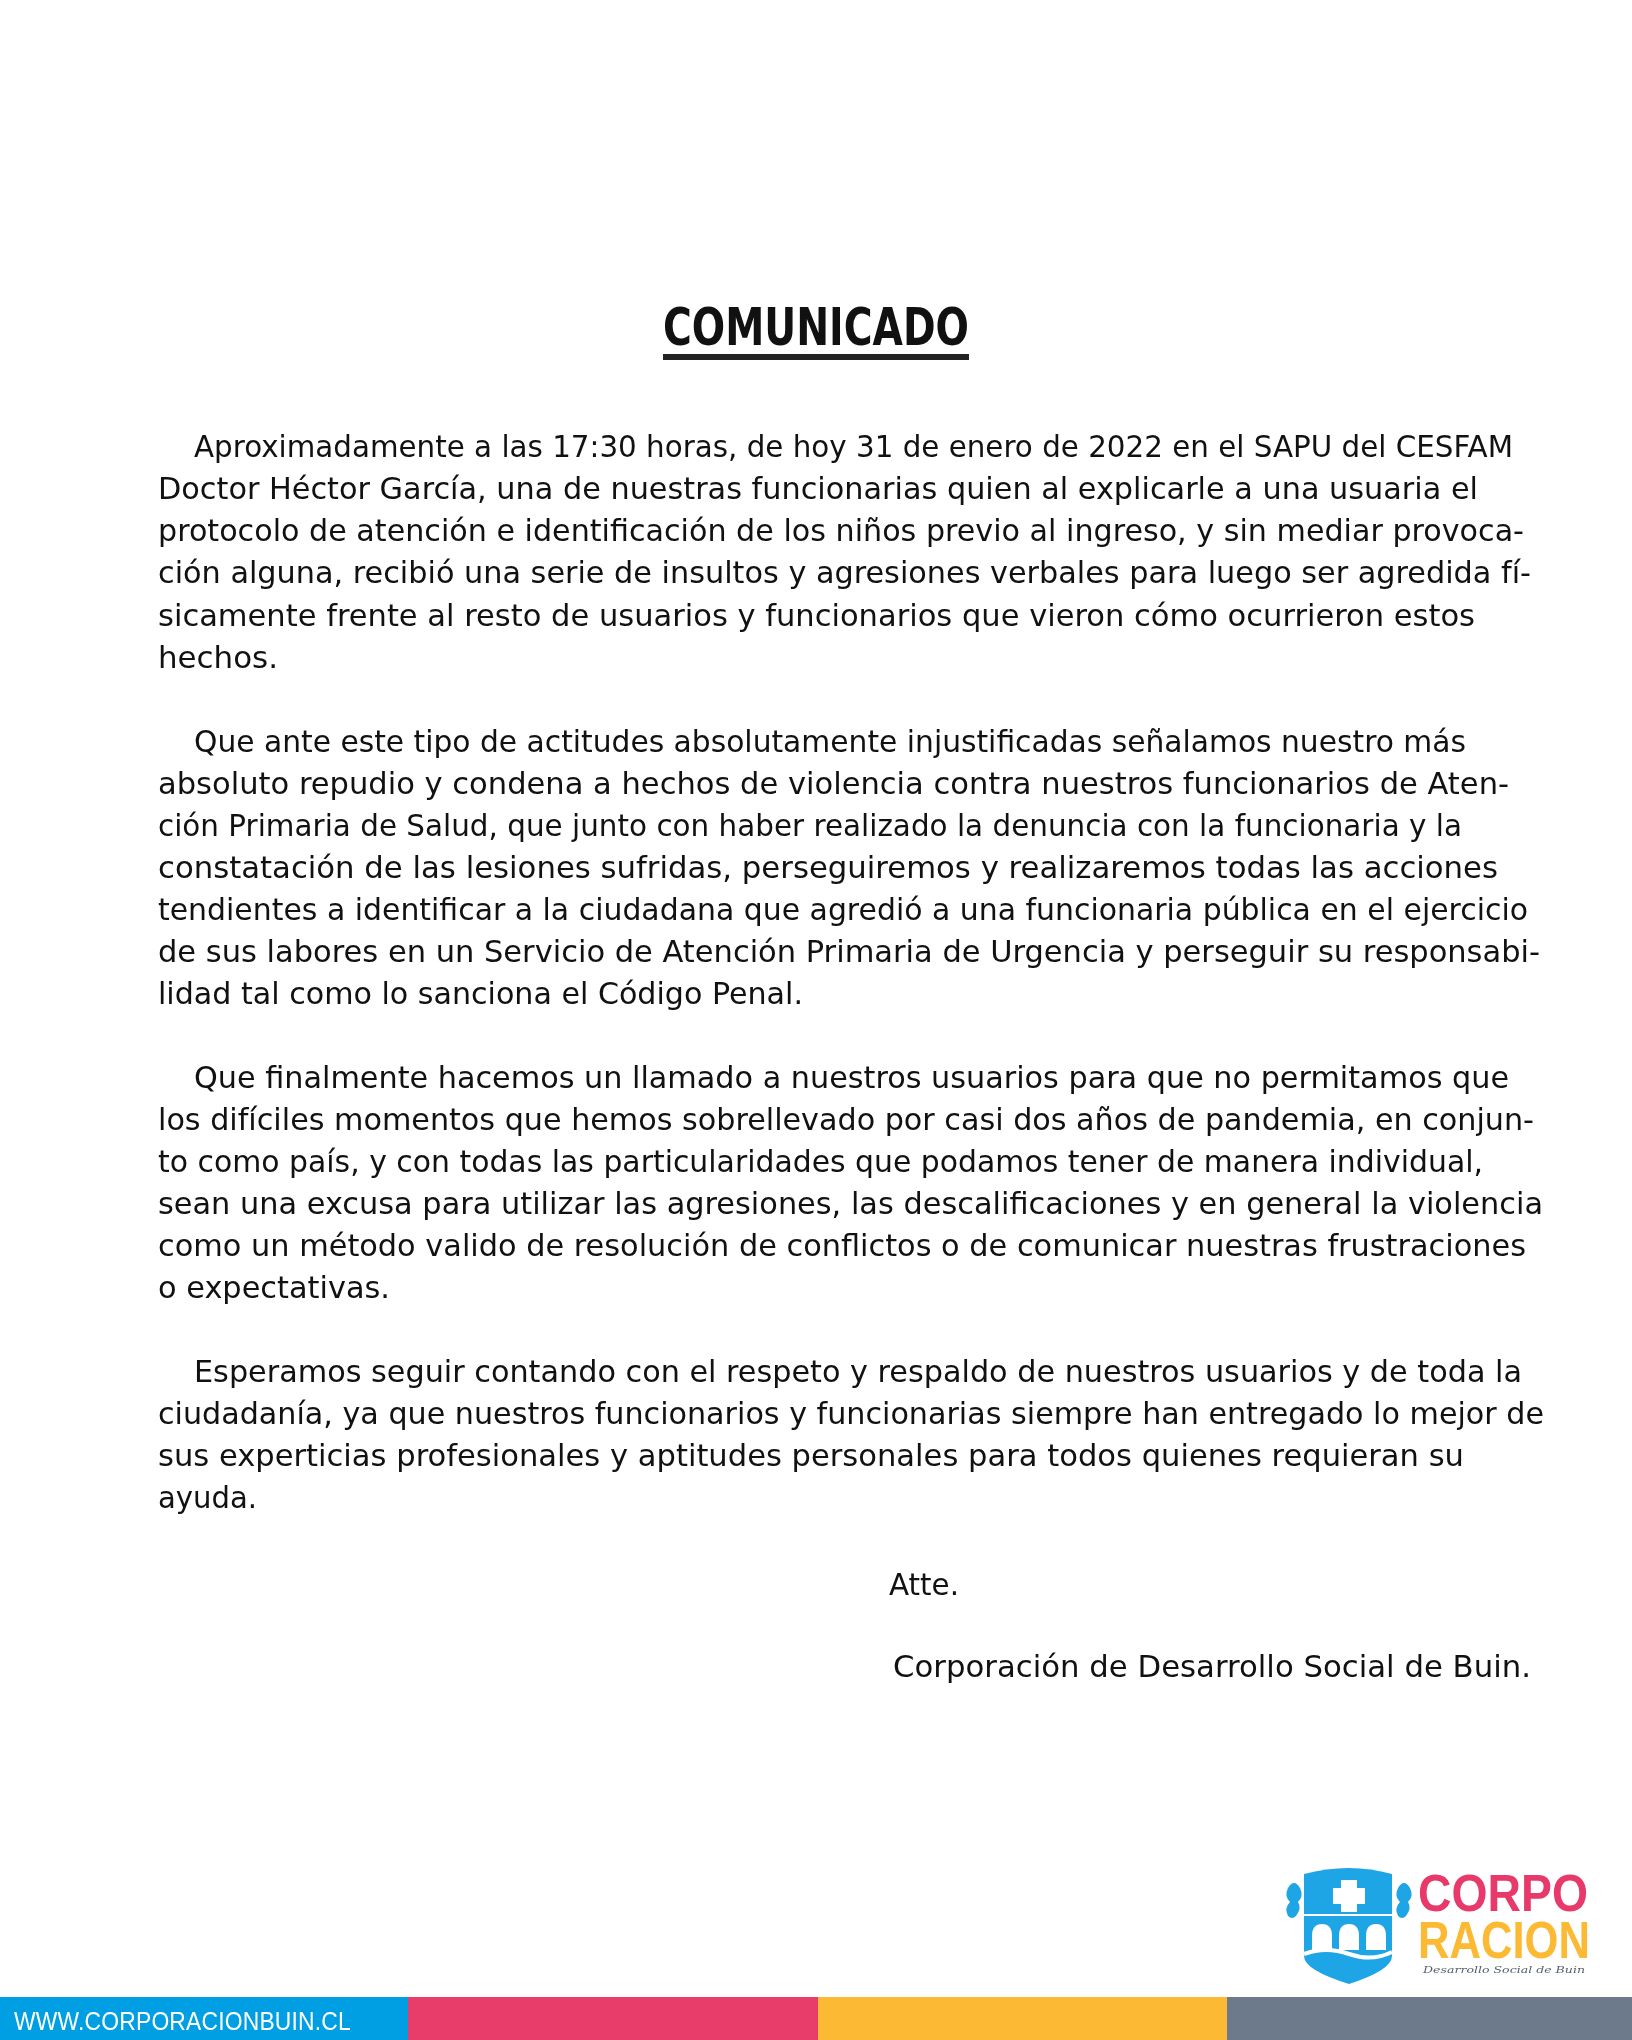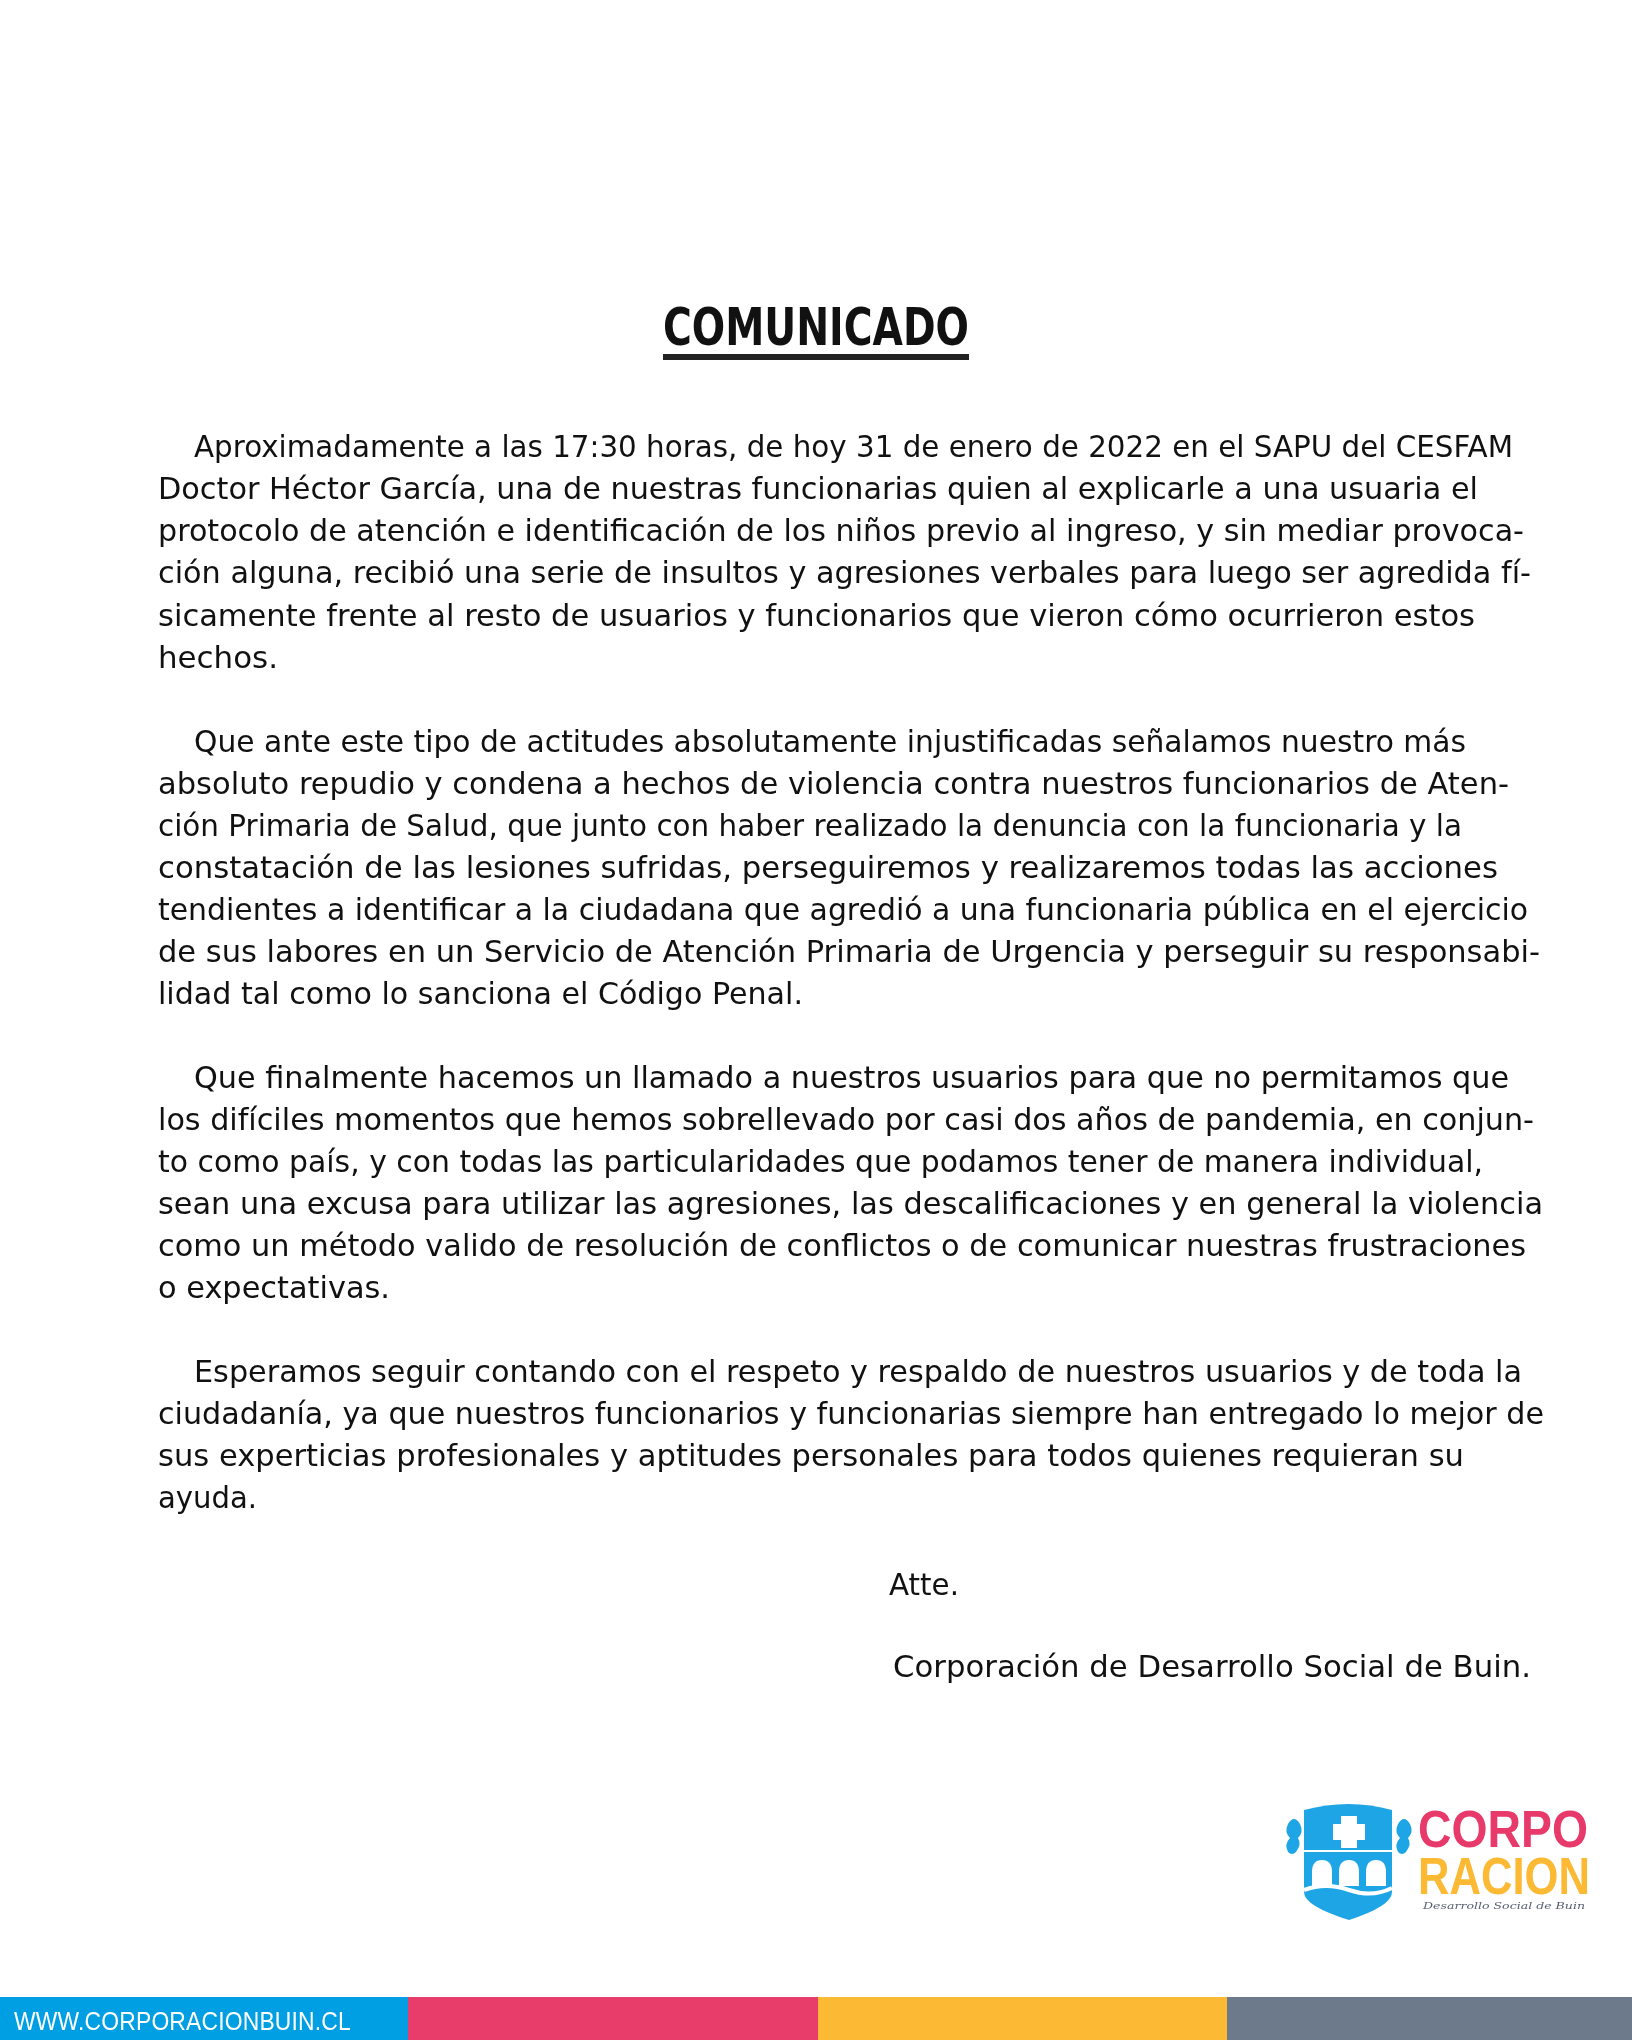--- a/index.html
+++ b/index.html
@@ -3,21 +3,21 @@
 <meta charset="utf-8">
 <style>
   html, body { margin: 0; padding: 0; background: #ffffff; }
   body { width: 1632px; height: 2040px; position: relative; overflow: hidden; }
   #doc { position: absolute; left: 0; top: 0; width: 1632px; height: 2040px; }
   .txt { font-family: "DejaVu Sans", sans-serif; fill: #111111; }
   .title { font-family: "DejaVu Sans", sans-serif; font-weight: bold; fill: #111111; }
   .footer-seg { position: absolute; top: 1997px; height: 43px; }
   .footer-url { position: absolute; left: 14px; top: 2006px; font-family: "Liberation Sans", sans-serif;
     font-size: 26px; color: #ffffff; letter-spacing: 0.2px; transform-origin: left top; transform: scaleX(0.88); white-space: nowrap; }
-  .logo { position: absolute; left: 1280px; top: 1796px; width: 320px; height: 130px; }
+  .logo { position: absolute; left: 1280px; top: 1860px; width: 320px; height: 130px; }
 </style>
 </head>
 <body>
 
 <svg id="doc" width="1632" height="2040" viewBox="0 0 1632 2040" xmlns="http://www.w3.org/2000/svg">
 
   <text class="title" x="663" y="345" font-size="52" textLength="306" lengthAdjust="spacingAndGlyphs">COMUNICADO</text>
   <rect x="663" y="354" width="306" height="6" fill="#222222"></rect>
 
   <g id="body-lines">

